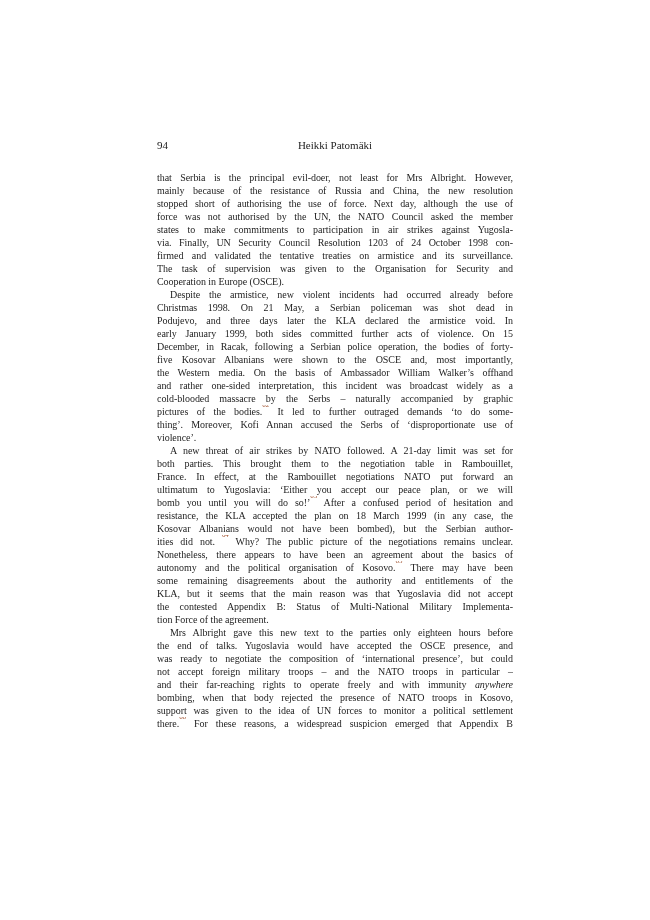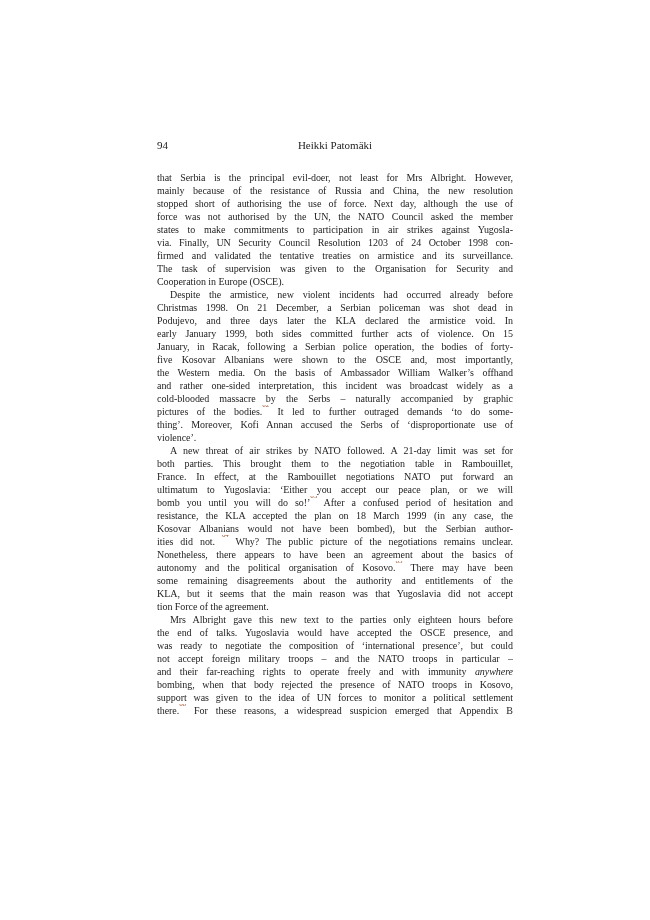--- a/index.html
+++ b/index.html
@@ -73,24 +73,24 @@
           <div class="line">stopped short of authorising the use of force. Next day, although the use of</div>
           <div class="line">force was not authorised by the UN, the NATO Council asked the member</div>
           <div class="line">states to make commitments to participation in air strikes against Yugosla-</div>
           <div class="line">via. Finally, UN Security Council Resolution 1203 of 24 October 1998 con-</div>
           <div class="line">firmed and validated the tentative treaties on armistice and its surveillance.</div>
           <div class="line">The task of supervision was given to the Organisation for Security and</div>
           <div class="line last">Cooperation in Europe (OSCE).</div>
         </div>
       <div class="para">
           <div class="line indent">Despite the armistice, new violent incidents had occurred already before</div>
-          <div class="line">Christmas 1998. On 21 December, a Serbian policeman was shot dead in</div>
+          <div class="line">Christmas 1998. On 21 May, a Serbian policeman was shot dead in</div>
           <div class="line">Podujevo, and three days later the KLA declared the armistice void. In</div>
           <div class="line">early January 1999, both sides committed further acts of violence. On 15</div>
-          <div class="line">January, in Racak, following a Serbian police operation, the bodies of forty-</div>
+          <div class="line">December, in Racak, following a Serbian police operation, the bodies of forty-</div>
           <div class="line">five Kosovar Albanians were shown to the OSCE and, most importantly,</div>
           <div class="line">the Western media. On the basis of Ambassador William Walker’s offhand</div>
           <div class="line">and rather one-sided interpretation, this incident was broadcast widely as a</div>
           <div class="line">cold-blooded massacre by the Serbs – naturally accompanied by graphic</div>
           <div class="line">pictures of the bodies.<sup class="fn" style="color:#a0512e">62</sup> It led to further outraged demands ‘to do some-</div>
           <div class="line">thing’. Moreover, Kofi Annan accused the Serbs of ‘disproportionate use of</div>
           <div class="line last">violence’.</div>
         </div>
       <div class="para">
           <div class="line indent">A new threat of air strikes by NATO followed. A 21-day limit was set for</div>
@@ -98,20 +98,21 @@
           <div class="line">France. In effect, at the Rambouillet negotiations NATO put forward an</div>
           <div class="line">ultimatum to Yugoslavia: ‘Either you accept our peace plan, or we will</div>
           <div class="line">bomb you until you will do so!’<sup class="fn" style="color:#a0512e">63</sup> After a confused period of hesitation and</div>
           <div class="line">resistance, the KLA accepted the plan on 18 March 1999 (in any case, the</div>
           <div class="line">Kosovar Albanians would not have been bombed), but the Serbian author-</div>
           <div class="line">ities did not. <sup class="fn" style="color:#a0512e">64</sup> Why? The public picture of the negotiations remains unclear.</div>
           <div class="line">Nonetheless, there appears to have been an agreement about the basics of</div>
           <div class="line">autonomy and the political organisation of Kosovo.<sup class="fn" style="color:#a0512e">65</sup> There may have been</div>
           <div class="line">some remaining disagreements about the authority and entitlements of the</div>
           <div class="line">KLA, but it seems that the main reason was that Yugoslavia did not accept</div>
+          <div class="line">the contested Appendix B: Status of Multi-National Military Implementa-</div>
           <div class="line last">tion Force of the agreement.</div>
         </div>
       <div class="para">
           <div class="line indent">Mrs Albright gave this new text to the parties only eighteen hours before</div>
           <div class="line">the end of talks. Yugoslavia would have accepted the OSCE presence, and</div>
           <div class="line">was ready to negotiate the composition of ‘international presence’, but could</div>
           <div class="line">not accept foreign military troops – and the NATO troops in particular –</div>
           <div class="line">and their far-reaching rights to operate freely and with immunity <em>anywhere</em></div>
           <div class="line">bombing, when that body rejected the presence of NATO troops in Kosovo,</div>
           <div class="line">support was given to the idea of UN forces to monitor a political settlement</div>

